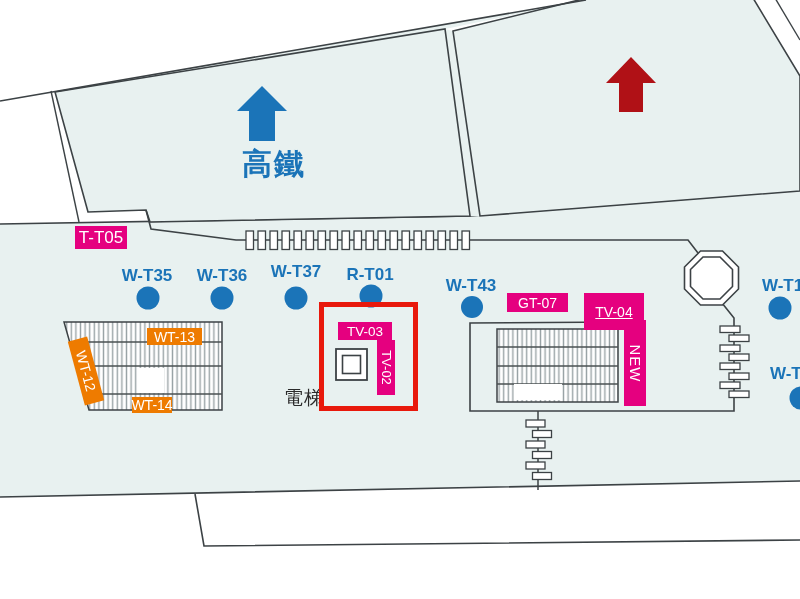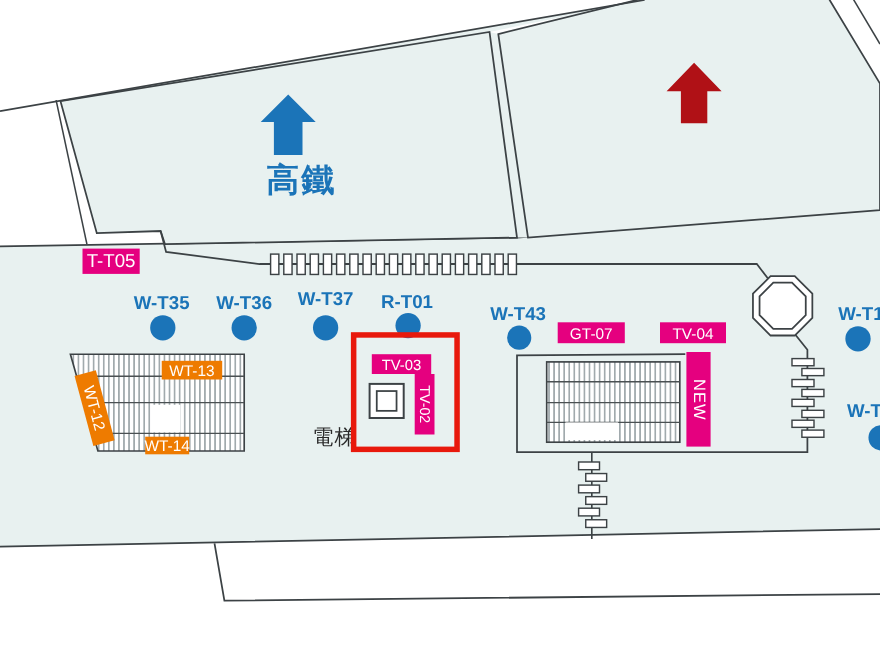--- a/index.html
+++ b/index.html
@@ -149,21 +149,21 @@
   <div class="lbl wlabel" style="left:330px;top:265px;width:80px;">R-T01</div>
   <div class="lbl wlabel" style="left:431px;top:276px;width:80px;">W-T43</div>
   <div class="lbl wlabel" style="left:762px;top:276px;width:60px;text-align:left;">W-T1</div>
   <div class="lbl wlabel" style="left:770px;top:364px;width:60px;text-align:left;">W-T</div>
 
   <div class="lbl chip orange" style="left:53px;top:361px;width:66px;height:20px;transform:rotate(75deg);">WT-12</div>
   <div class="lbl chip orange" style="left:147px;top:328px;width:55px;height:17px;">WT-13</div>
   <div class="lbl chip orange" style="left:132px;top:397px;width:40px;height:16px;">WT-14</div>
 
   <div class="lbl chip magenta" style="left:507px;top:293px;width:61px;height:19px;">GT-07</div>
-  <div class="lbl chip magenta" style="left:600px;top:293px;width:60px;height:19px;">TV-04</div>
+  <div class="lbl chip magenta" style="left:584px;top:293px;width:60px;height:37px;text-decoration:underline;">TV-04</div>
   <div class="lbl chip magenta" style="left:338px;top:322px;width:54px;height:18px;font-size:13.5px;">TV-03</div>
   <div class="lbl chip magenta" style="left:377px;top:340px;width:18px;height:55px;">
     <span class="rot" style="font-size:13px;">TV-02</span>
   </div>
   <div class="lbl chip magenta" style="left:624px;top:320px;width:22px;height:86px;">
     <span class="rot" style="font-size:15px;letter-spacing:1px;">NEW</span>
   </div>
 
   <div class="lbl elev-text" style="left:284px;top:354px;">電梯</div>
 

